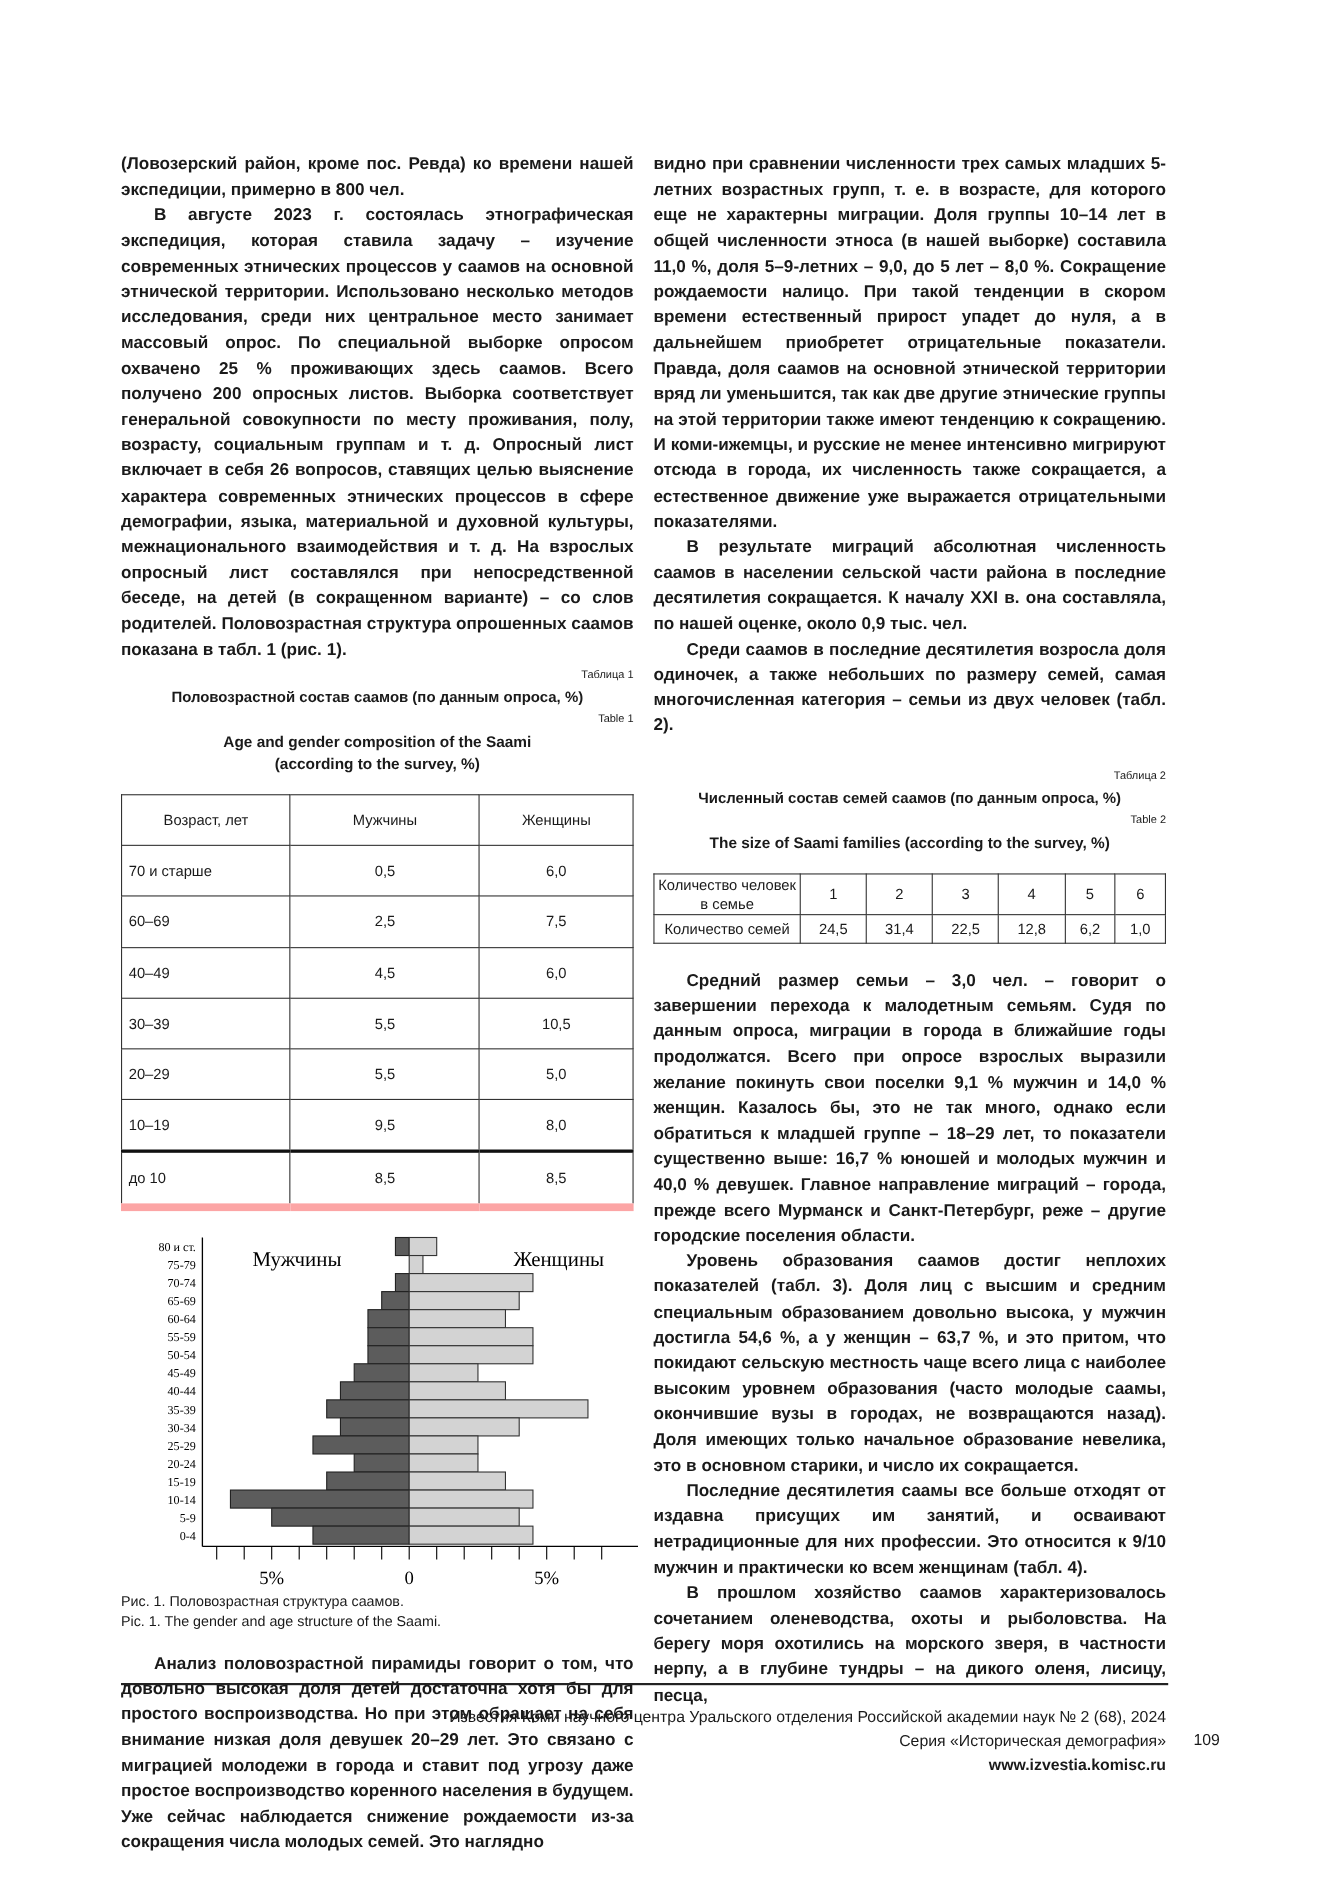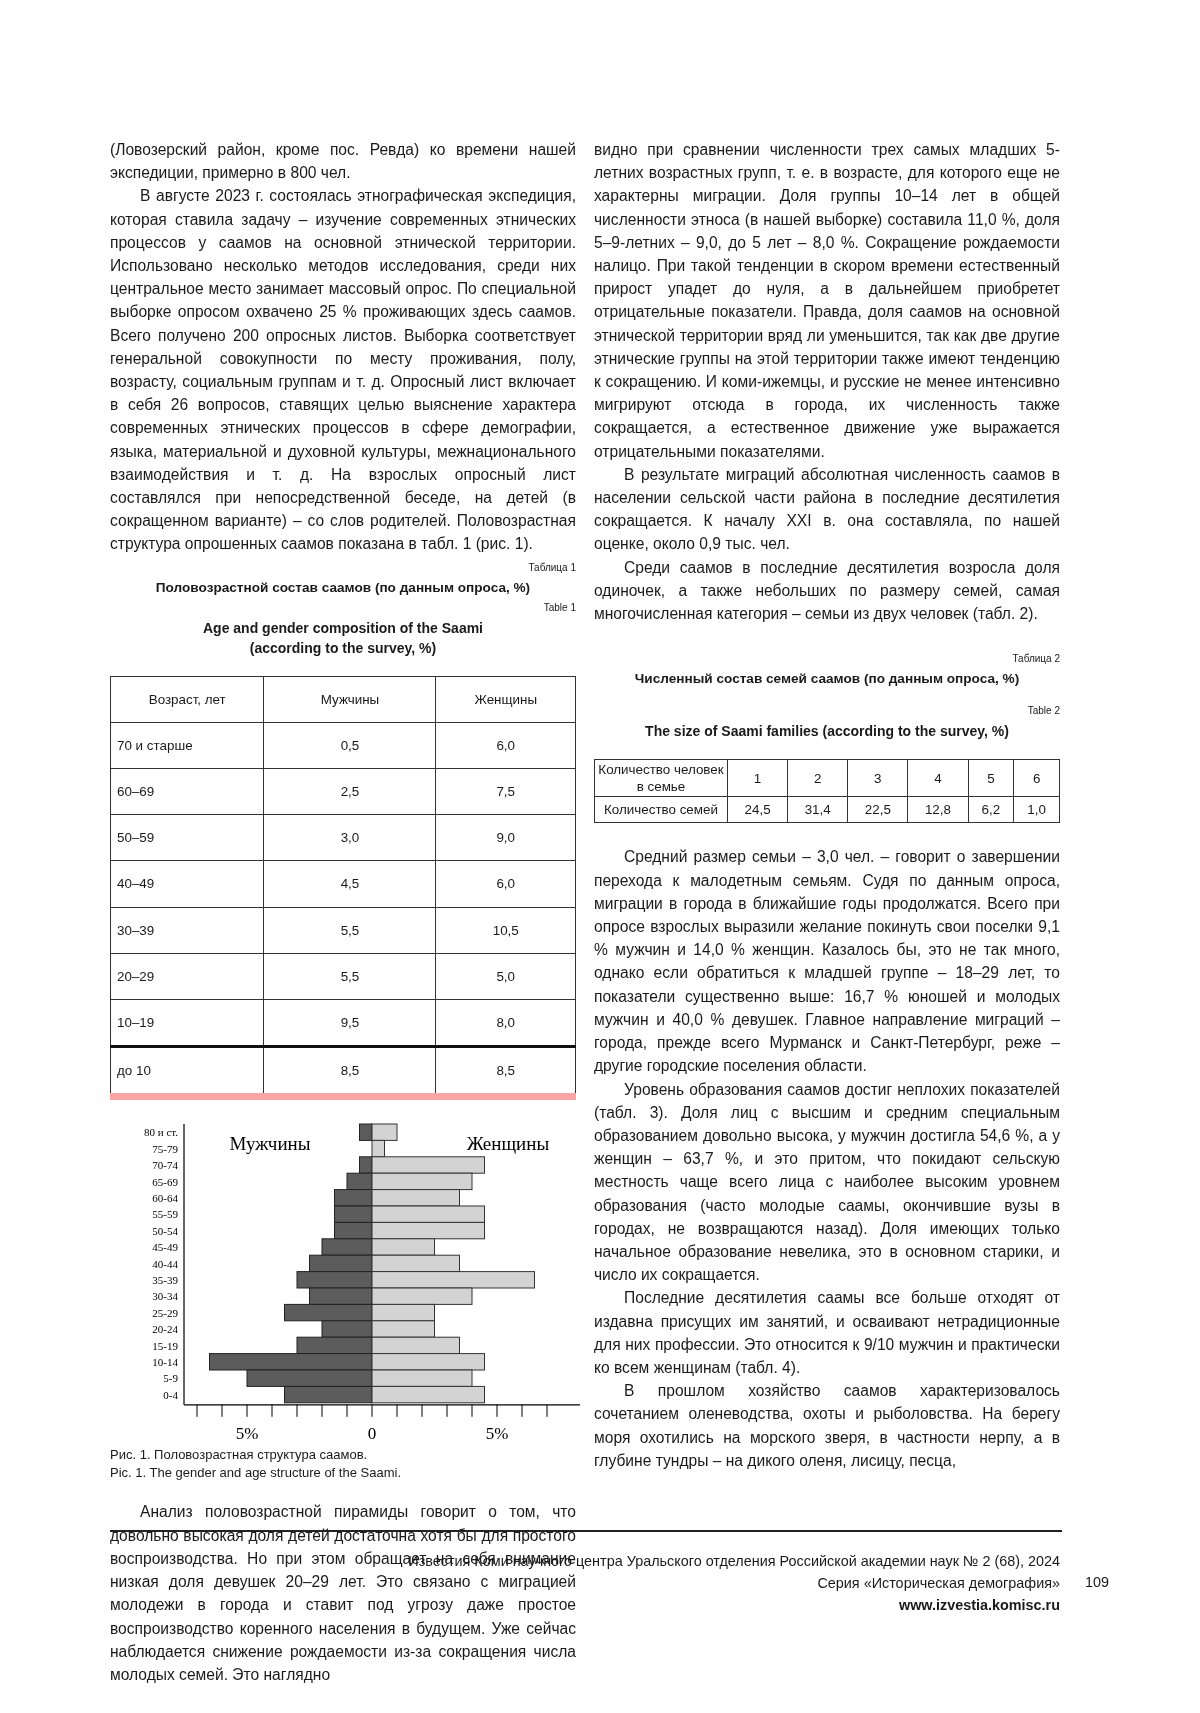--- a/index.html
+++ b/index.html
@@ -1,21 +1,21 @@
 <!DOCTYPE html>
 <html><head>
 <meta charset="utf-8">
 <style>
   html,body{margin:0;padding:0;background:#fff;}
   body{width:1200px;height:1713px;position:relative;overflow:hidden;color:#1a1a1a;
        font-family:"Liberation Sans","DejaVu Sans",sans-serif;}
   .col{position:absolute;top:138px;width:466px;font-size:15.6px;line-height:23.2px;}
   #col-left{left:110px;}
   #col-right{left:594px;}
-  .col p{margin:0;text-align:justify;}
+  .col p{margin:0;text-align:justify;font-weight:bold;}
   .col p.ind{text-indent:30px;}
   .tbl-num{text-align:right;font-size:10px;line-height:20px;margin-top:2px;}
   .tbl-title{text-align:center;font-weight:bold;font-size:13.6px;line-height:20px;}
   .tbl-title-en{text-align:center;font-weight:bold;font-size:14px;line-height:20px;}
   table{border-collapse:collapse;width:100%;font-size:13.4px;}
   td,th{border:1.5px solid #333;padding:11px 6px;height:20px;font-weight:normal;}
   #table1 td:nth-child(2),#table1 td:nth-child(3),#table1 th{text-align:center;}
   #table1 tr.last td{border-top:3px solid #111;border-bottom:7px solid #fca5a5;}
   #table2 td{text-align:center;padding:1px 2px;}
   #table2 td.hd{width:128px;line-height:17px;}
@@ -48,25 +48,20 @@
     <tbody id="table1-body">
         <tr>
           <td>70 и старше</td>
           <td>0,5</td>
           <td>6,0</td>
         </tr>
         <tr>
           <td>60–69</td>
           <td>2,5</td>
           <td>7,5</td>
-        </tr>
-        <tr>
-          <td>50–59</td>
-          <td>3,0</td>
-          <td>9,0</td>
         </tr>
         <tr>
           <td>40–49</td>
           <td>4,5</td>
           <td>6,0</td>
         </tr>
         <tr>
           <td>30–39</td>
           <td>5,5</td>
           <td>10,5</td>
@@ -171,21 +166,21 @@
   <p class="ind" style="margin-top:18px">Анализ половозрастной пирамиды говорит о том, что довольно высокая доля детей достаточна хотя бы для простого воспроизводства. Но при этом обращает на себя внимание низкая доля девушек 20–29 лет. Это связано с миграцией молодежи в города и ставит под угрозу даже простое воспроизводство коренного населения в будущем. Уже сейчас наблюдается снижение рождаемости из-за сокращения числа молодых семей. Это наглядно</p>
 </div>
 
 <div id="col-right" class="col">
   <p>видно при сравнении численности трех самых младших 5-летних возрастных групп, т. е. в возрасте, для которого еще не характерны миграции. Доля группы 10–14 лет в общей численности этноса (в нашей выборке) составила 11,0 %, доля 5–9-летних – 9,0, до 5 лет – 8,0 %. Сокращение рождаемости налицо. При такой тенденции в скором времени естественный прирост упадет до нуля, а в дальнейшем приобретет отрицательные показатели. Правда, доля саамов на основной этнической территории вряд ли уменьшится, так как две другие этнические группы на этой территории также имеют тенденцию к сокращению. И коми-ижемцы, и русские не менее интенсивно мигрируют отсюда в города, их численность также сокращается, а естественное движение уже выражается отрицательными показателями.</p>
   <p class="ind">В результате миграций абсолютная численность саамов в населении сельской части района в последние десятилетия сокращается. К началу XXI в. она составляла, по нашей оценке, около 0,9 тыс. чел.</p>
   <p class="ind">Среди саамов в последние десятилетия возросла доля одиночек, а также небольших по размеру семей, самая многочисленная категория – семьи из двух человек (табл. 2).</p>
 
   <div class="tbl-num" style="margin-top:24px">Таблица 2</div>
   <div class="tbl-title">Численный состав семей саамов (по данным опроса, %)</div>
-  <div class="tbl-num" style="margin-top:12px">Table 2</div>
+  <div class="tbl-num" style="margin-top:0">Table 2</div>
   <div class="tbl-title-en">The size of Saami families (according to the survey, %)</div>
 
   <table id="table2" style="margin-top:18px">
     <tbody>
         <tr id="t2r1">
       <td class="hd">Количество человек в семье</td>
     <td>1</td>
           <td>2</td>
           <td>3</td>
           <td>4</td>

